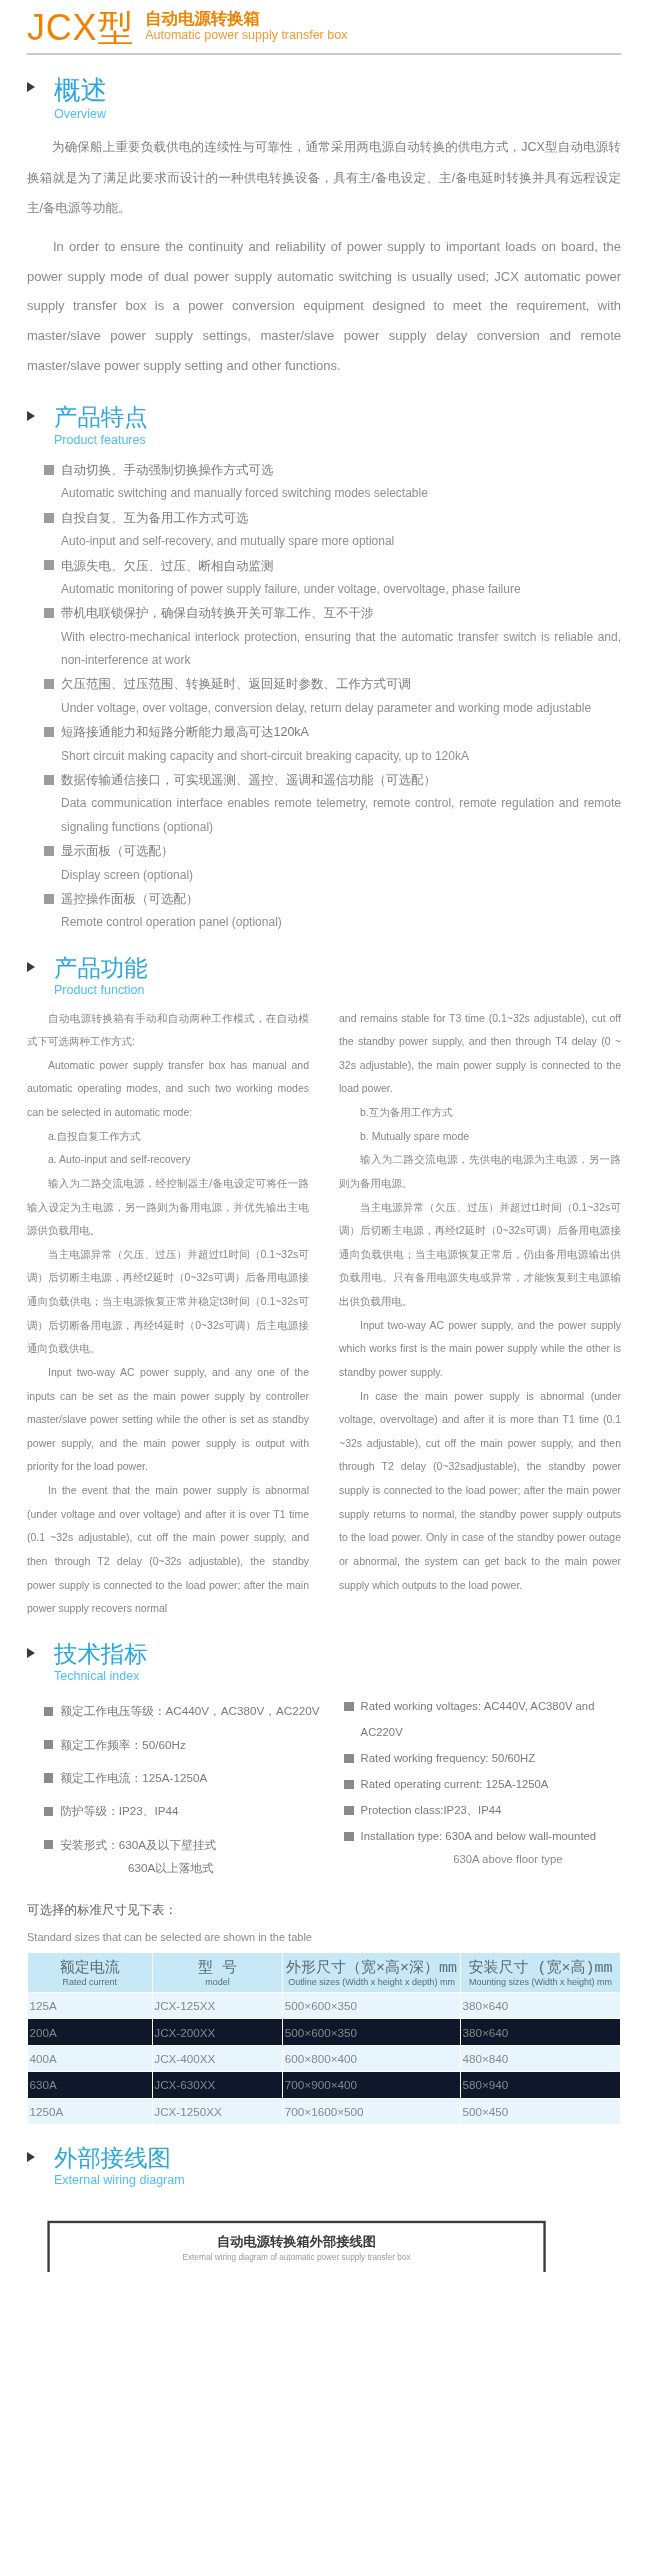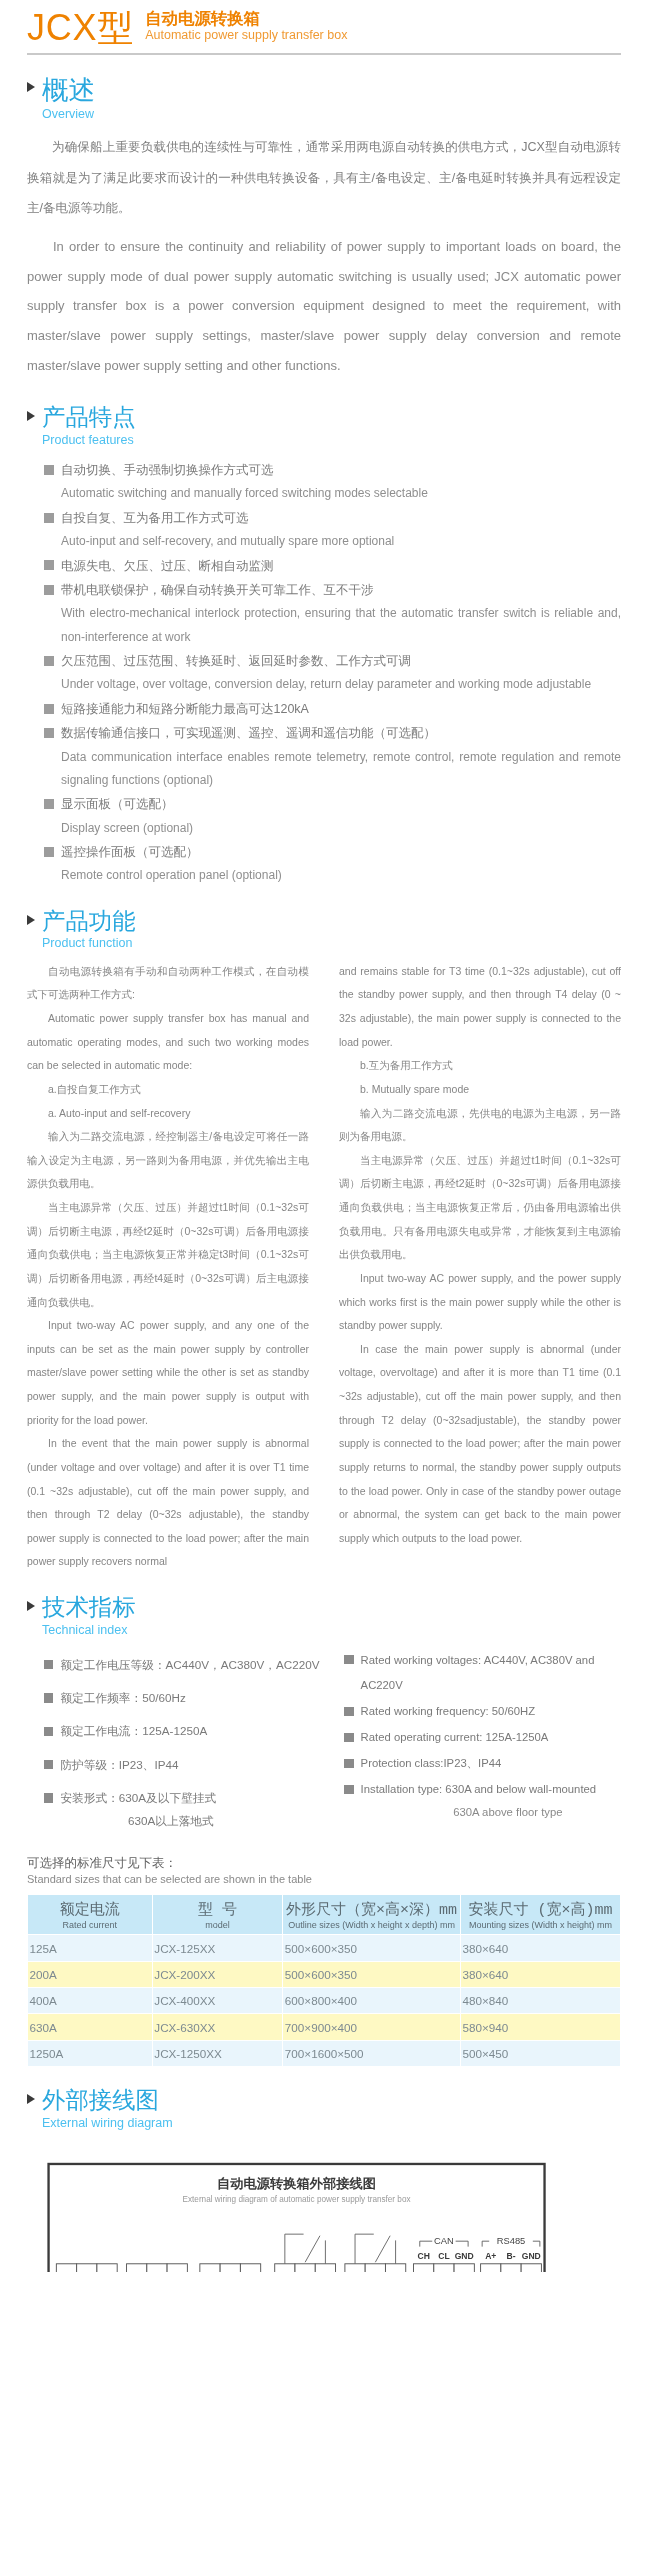--- a/index.html
+++ b/index.html
@@ -7,21 +7,21 @@
         font-family:"Liberation Sans",sans-serif;color:#828282;}
   .inner{padding:0 27px;}
   
   .hd{display:flex;align-items:flex-end;gap:11px;padding-top:7.8px;}
   .hd-model{font-size:36px;color:#ef8200;font-weight:400;letter-spacing:0.8px;line-height:1;}
   .hd-right{padding-bottom:1.6px;}
   .hd-zh{font-size:16.4px;color:#ef8200;font-weight:bold;line-height:1.25;}
   .hd-en{font-size:12.5px;color:#f09a33;line-height:1.25;}
   .hd-rule{height:1.6px;background:#c9c9c9;margin-top:7.8px;}
   
-  .sec-h{display:flex;align-items:flex-start;gap:7px;margin-top:20px;}
+  .sec-h{display:flex;align-items:flex-start;gap:19px;margin-top:20px;}
   .tri{width:0;height:0;border-left:8.6px solid #3a3a3a;border-top:5.5px solid transparent;
        border-bottom:5.5px solid transparent;margin-top:7px;}
   .sec-zh{font-size:23.4px;color:#29a7de;line-height:1.15;}
   .sec-en{font-size:12.5px;color:#4cc0f0;margin-top:1.6px;}
   
   .p-zh{font-size:12.5px;line-height:2.45;text-align:justify;text-indent:2em;color:#7e7e7e;margin:11px 0 0;}
   .p-en{font-size:13px;line-height:2.3;text-align:justify;text-indent:2em;color:#8a8a8a;margin:7.8px 0 0;}
   
   .feat{margin-top:0;}
   .feat-zh{font-size:12.5px;color:#7a7a7a;line-height:1.95;display:flex;align-items:baseline;}
@@ -37,28 +37,28 @@
   
   .tech-cols{display:flex;gap:23.4px;margin-top:11px;}
   .tech-col{flex:1;}
   .ti{display:flex;align-items:baseline;font-size:11.7px;color:#7a7a7a;line-height:2.85;}
   .ti .sq{width:9.4px;height:9.4px;background:#8a8a8a;}
   .ti-more{margin-left:17px;font-size:11.7px;line-height:1.2;color:#7a7a7a;}
   .tir{font-size:11.3px;line-height:2.3;}
   .tir-more{margin-left:109px;font-size:11.3px;line-height:1.6;color:#8a8a8a;}
   
   .note-zh{font-size:12.5px;color:#5f5f5f;margin-top:26.5px;}
-  .note-en{font-size:11px;color:#8a8a8a;margin-top:1px;}
+  .note-en{font-size:11px;color:#8a8a8a;margin-top:12px;}
   table.sizes{width:100%;border-collapse:separate;border-spacing:1.6px 1.6px;margin-top:9.4px;}
   table.sizes th{background:#c7e8f7;color:#5c6b73;font-weight:normal;padding:4.7px 1.6px;}
   table.sizes th .h-zh{font-size:15px;font-family:Liberation Mono, monospace;}
   table.sizes th .h-en{font-size:9px;margin-top:0.8px;}
   table.sizes td{text-align:left;font-size:11.7px;color:#7d8a91;padding:6.2px 1.6px;}
   table.sizes tr.r-odd td{background:#e9f5fc;}
-  table.sizes tr.r-even td{background:#fef9c3;}
+  table.sizes tr.r-even td{background:#0f172a;}
   .c1{width:21%;} .c2{width:22%;} .c3{width:30%;} .c4{width:27%;}
   
   .diagram-wrap{margin:23.4px 0 0 19.5px;}
 </style>
 </head>
 <body>
 
 <div class="page">
  <div class="inner">
 
@@ -101,40 +101,42 @@
             <span class="sq"></span>
             <span>自投自复、互为备用工作方式可选</span>
           </div>
       <div class="feat-en">Auto-input and self-recovery, and mutually spare more optional</div>
     </div>
     <div class="feat">
       <div class="feat-zh">
             <span class="sq"></span>
             <span>电源失电、欠压、过压、断相自动监测</span>
           </div>
+      <div class="feat-en">Automatic monitoring of power supply failure, under voltage, overvoltage, phase failure</div>
     </div>
     <div class="feat">
       <div class="feat-zh">
             <span class="sq"></span>
             <span>带机电联锁保护，确保自动转换开关可靠工作、互不干涉</span>
           </div>
       <div class="feat-en">With electro-mechanical interlock protection, ensuring that the automatic transfer switch is reliable and, non-interference at work</div>
     </div>
     <div class="feat">
       <div class="feat-zh">
             <span class="sq"></span>
             <span>欠压范围、过压范围、转换延时、返回延时参数、工作方式可调</span>
           </div>
       <div class="feat-en">Under voltage, over voltage, conversion delay, return delay parameter and working mode adjustable</div>
     </div>
     <div class="feat">
       <div class="feat-zh">
             <span class="sq"></span>
             <span>短路接通能力和短路分断能力最高可达120kA</span>
           </div>
+      <div class="feat-en">Short circuit making capacity and short-circuit breaking capacity, up to 120kA</div>
     </div>
     <div class="feat">
       <div class="feat-zh">
             <span class="sq"></span>
             <span>数据传输通信接口，可实现遥测、遥控、遥调和遥信功能（可选配）</span>
           </div>
       <div class="feat-en">Data communication interface enables remote telemetry, remote control, remote regulation and remote signaling functions (optional)</div>
     </div>
     <div class="feat">
       <div class="feat-zh">

